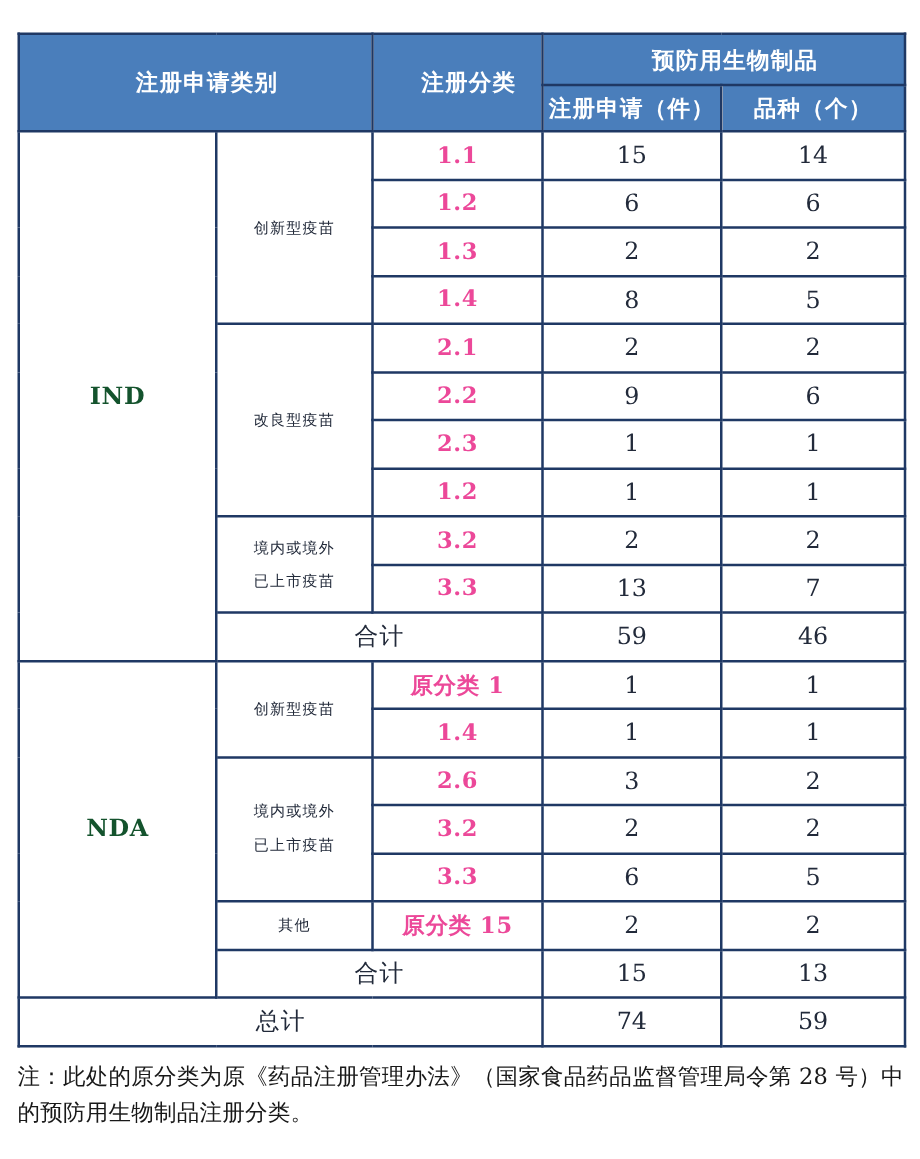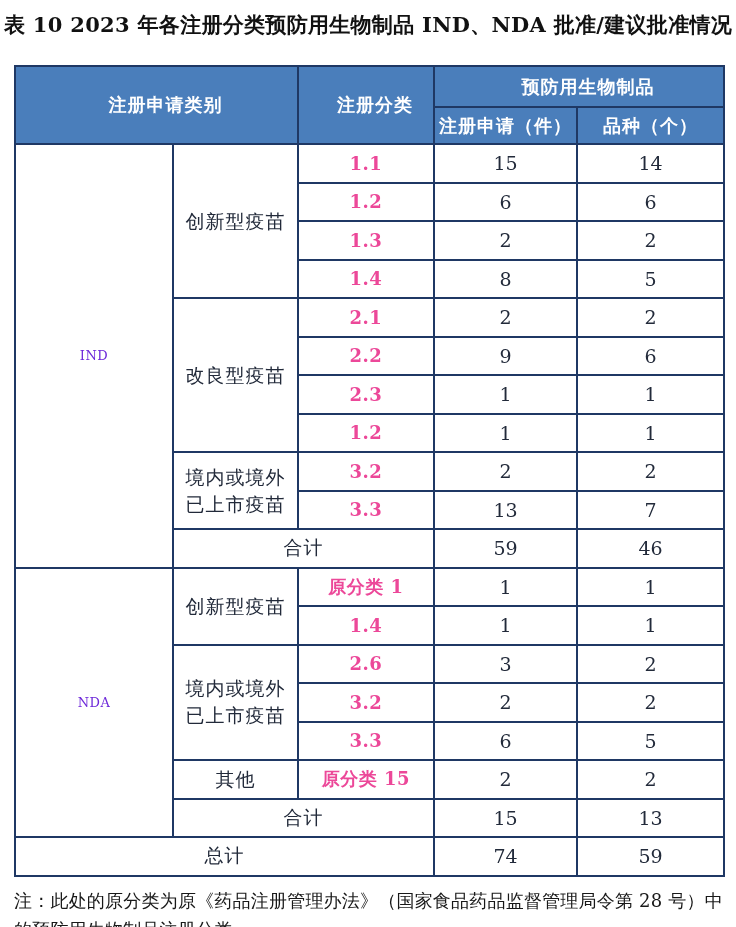--- a/index.html
+++ b/index.html
@@ -45,42 +45,41 @@
     color: var(--header-text);
     font-family: "Liberation Sans", "DejaVu Sans", sans-serif;
     font-weight: bold;
     font-size: 18px;
     letter-spacing: 1px;
   }
   thead tr.h1 th { height: 41px; padding-left: 20px; }
   thead tr.h2 th { height: 37px; }
 
   tbody td { font-size: 19px; height: 38.5px; }
-  td.cat  { font-weight: normal; color: #6d28d9; font-size: 13px; letter-spacing: 0.5px; }
-  td.type { font-size: 19px; white-space: pre-line; line-height: 27px; letter-spacing: 1px; }
+  td.cat  { font-weight: bold; color: #14532d; font-size: 19px; letter-spacing: 0.5px; }
+  td.type { font-size: 12px; white-space: pre-line; line-height: 27px; letter-spacing: 1px; }
   td.cls  { font-weight: bold; color: #ec4899; font-size: 18px; letter-spacing: 0.5px; }
   td.num  { font-size: 19px; }
   td.agg  { font-size: 19px; letter-spacing: 1px; }
 
   .footnote {
     margin: 9px 14px 0 14px;
     width: 709px;
     font-size: 18px;
     line-height: 29px;
     color: #181818;
     text-align: justify;
     letter-spacing: 0.2px;
   }
 </style>
 </head>
 <body>
 
 <div class="page">
 
-  <div class="title">表 10  2023 年各注册分类预防用生物制品 IND、NDA 批准/建议批准情况</div>
 
   <table class="main">
     <colgroup>
       <col style="width:158px">
         <col style="width:125px">
         <col style="width:136px">
       <col style="width:143px">
         <col style="width:147px">
     </colgroup>
     <thead>

